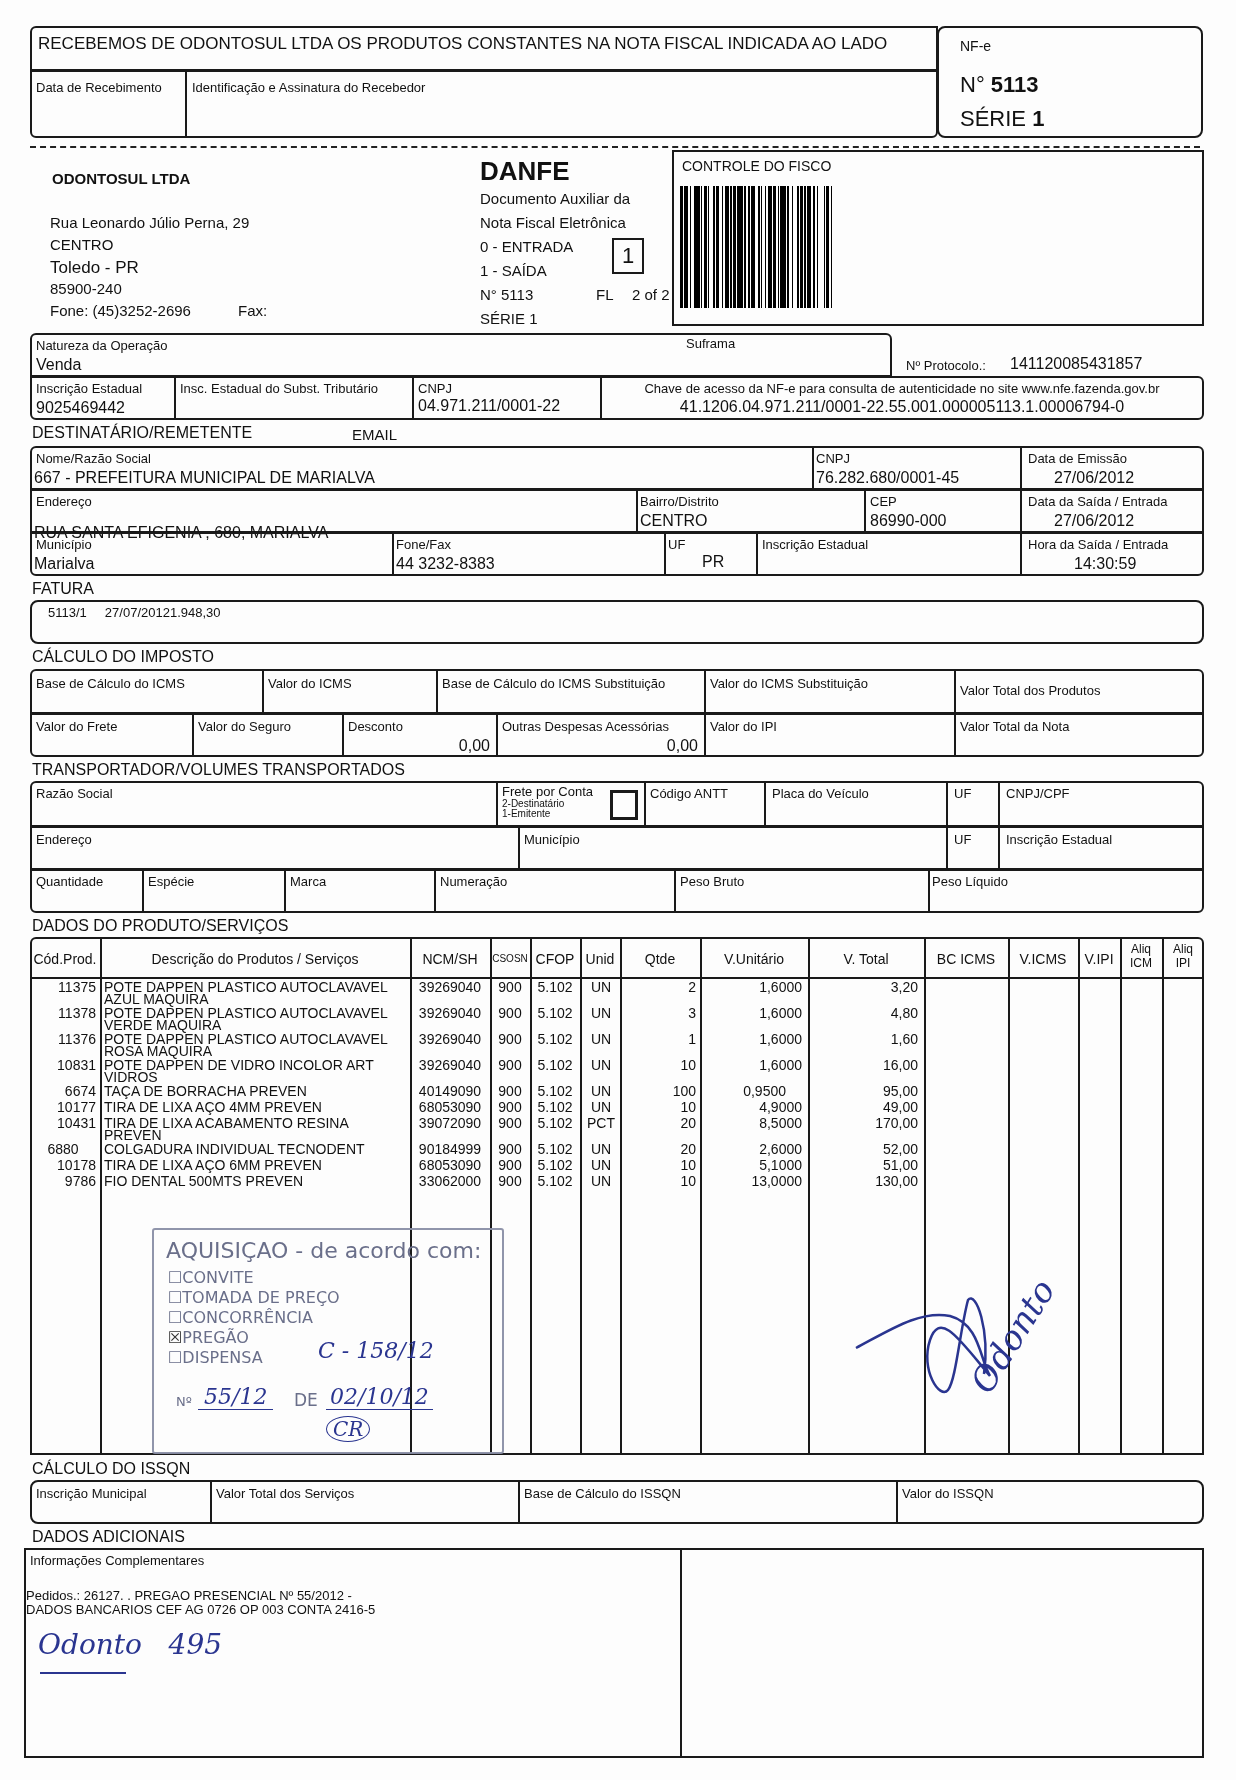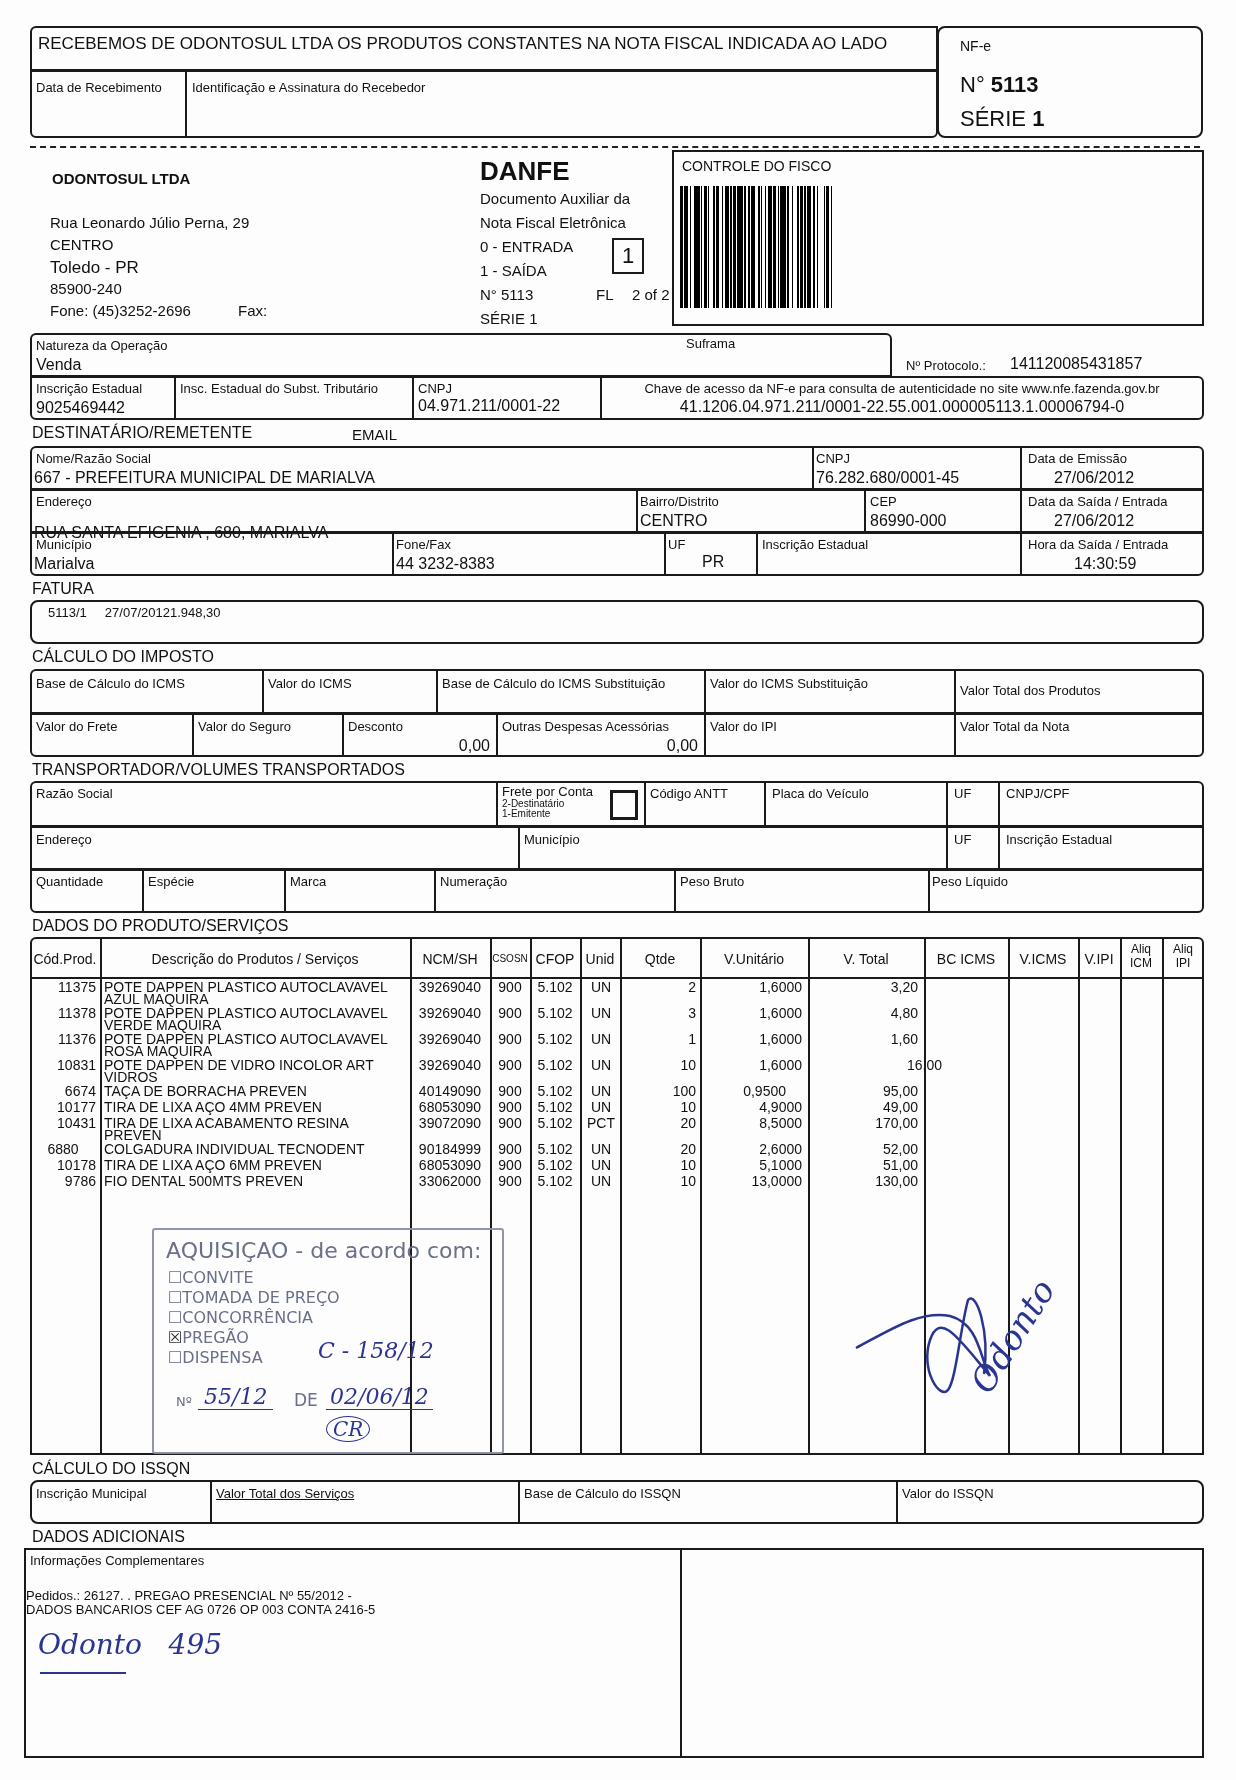--- a/index.html
+++ b/index.html
@@ -348,21 +348,21 @@
     <div>
       <div class="cell r" style="left: 30px; width: 66px; top: 1058px;">10831</div>
       <div class="cell " style="left: 104px; width: 300px; top: 1058px;">POTE DAPPEN DE VIDRO INCOLOR ART</div>
       <div class="cell " style="left: 104px; width: 300px; top: 1070px;">VIDROS</div>
       <div class="cell c" style="left: 410px; width: 80px; top: 1058px;">39269040</div>
       <div class="cell c" style="left: 490px; width: 40px; top: 1058px;">900</div>
       <div class="cell c" style="left: 530px; width: 50px; top: 1058px;">5.102</div>
       <div class="cell c" style="left: 582px; width: 38px; top: 1058px;">UN</div>
       <div class="cell r" style="left: 620px; width: 76px; top: 1058px;">10</div>
       <div class="cell r" style="left: 700px; width: 102px; top: 1058px;">1,6000</div>
-      <div class="cell r" style="left: 808px; width: 110px; top: 1058px; padding-left: 24px;">16,00</div>
+      <div class="cell r" style="left: 808px; width: 110px; top: 1058px;">16,00</div>
     </div>
     <div>
       <div class="cell r" style="left: 30px; width: 66px; top: 1084px;">6674</div>
       <div class="cell " style="left: 104px; width: 300px; top: 1084px;">TAÇA DE BORRACHA PREVEN</div>
       <div class="cell c" style="left: 410px; width: 80px; top: 1084px;">40149090</div>
       <div class="cell c" style="left: 490px; width: 40px; top: 1084px;">900</div>
       <div class="cell c" style="left: 530px; width: 50px; top: 1084px;">5.102</div>
       <div class="cell c" style="left: 582px; width: 38px; top: 1084px;">UN</div>
       <div class="cell r" style="left: 620px; width: 76px; top: 1084px;">100</div>
       <div class="cell r" style="left: 676px; width: 102px; top: 1084px; margin-left: 8px;">0,9500</div>
@@ -432,35 +432,35 @@
     <div class="stamp" style="left: 168px; top: 1268px; font-size: 16px;"><span style="color: rgb(106, 111, 138);">☐</span><span>CONVITE</span></div>
     <div class="stamp" style="left: 168px; top: 1288px; font-size: 16px;"><span style="color: rgb(106, 111, 138);">☐</span><span>TOMADA DE PREÇO</span></div>
     <div class="stamp" style="left: 168px; top: 1308px; font-size: 16px;"><span style="color: rgb(106, 111, 138);">☐</span><span>CONCORRÊNCIA</span></div>
     <div class="stamp" style="left: 168px; top: 1328px; font-size: 16px;"><span style="color: rgb(51, 51, 51);">☒</span><span>PREGÃO</span></div>
     <div class="stamp" style="left: 168px; top: 1348px; font-size: 16px;"><span style="color: rgb(106, 111, 138);">☐</span><span>DISPENSA</span></div>
   </div>
 <div class="hand" style="left:318px;top:1338px;font-size:22px;">C - 158/12</div>
 <div class="stamp" style="left:176px;top:1394px;font-size:13px;">Nº</div>
 <div class="hand" style="left:198px;top:1384px;font-size:22px;border-bottom:1.5px solid #2a3590;padding:0 6px;">55/12</div>
 <div class="stamp" style="left:294px;top:1390px;font-size:17px;">DE</div>
-<div class="hand" style="left:326px;top:1384px;font-size:22px;border-bottom:1.5px solid #2a3590;padding:0 4px;">02/06/12</div>
+<div class="hand" style="left:326px;top:1384px;font-size:22px;border-bottom:1.5px solid #2a3590;padding:0 4px;">02/10/12</div>
 <div class="hand" style="left:326px;top:1416px;font-size:20px;border:1.5px solid #2a3590;border-radius:50%;padding:0 6px;">CR</div>
 
 <svg class="abs" style="left:850px;top:1290px;" width="260" height="160" viewBox="0 0 260 160">
   <path d="M6 58 C40 40 70 20 100 26 C130 34 130 70 140 86 C110 50 90 20 80 50 C70 80 90 110 98 100 C106 90 110 40 118 10 C126 0 140 40 134 84" fill="none" stroke="#2a3590" stroke-width="2.5"></path>
 </svg>
 <div class="hand" style="left:996px;top:1360px;font-size:34px;transform:rotate(-58deg);transform-origin:left bottom;">Odonto</div>
 
 <div class="sec" style="left:32px;top:1460px;">CÁLCULO DO ISSQN</div>
 <div class="box" style="left:30px;top:1480px;width:1174px;height:44px;"></div>
 <div class="vline" style="left:210px;top:1480px;height:44px;"></div>
 <div class="vline" style="left:518px;top:1480px;height:44px;"></div>
 <div class="vline" style="left:896px;top:1480px;height:44px;"></div>
 <div class="lbl" style="left:36px;top:1486px;">Inscrição Municipal</div>
-<div class="lbl" style="left:216px;top:1486px;text-decoration:underline;">Valor Total dos Serviços</div>
+<div class="lbl" style="left:216px;top:1486px;">Valor Total dos Serviços</div>
 <div class="lbl" style="left:524px;top:1486px;">Base de Cálculo do ISSQN</div>
 <div class="lbl" style="left:902px;top:1486px;">Valor do ISSQN</div>
 
 <div class="sec" style="left:32px;top:1528px;">DADOS ADICIONAIS</div>
 <div class="sq" style="left:24px;top:1548px;width:1180px;height:210px;"></div>
 <div class="vline" style="left:680px;top:1548px;height:210px;"></div>
 <div class="lbl" style="left:30px;top:1553px;">Informações Complementares</div>
 <div class="lbl" style="left:26px;top:1588px;">Pedidos.: 26127.  . PREGAO PRESENCIAL Nº 55/2012 -</div>
 <div class="lbl" style="left:26px;top:1602px;">DADOS BANCARIOS CEF AG 0726 OP 003 CONTA 2416-5</div>
 <div class="hand" style="left:38px;top:1628px;font-size:28px;white-space:pre;">Odonto   495</div>

